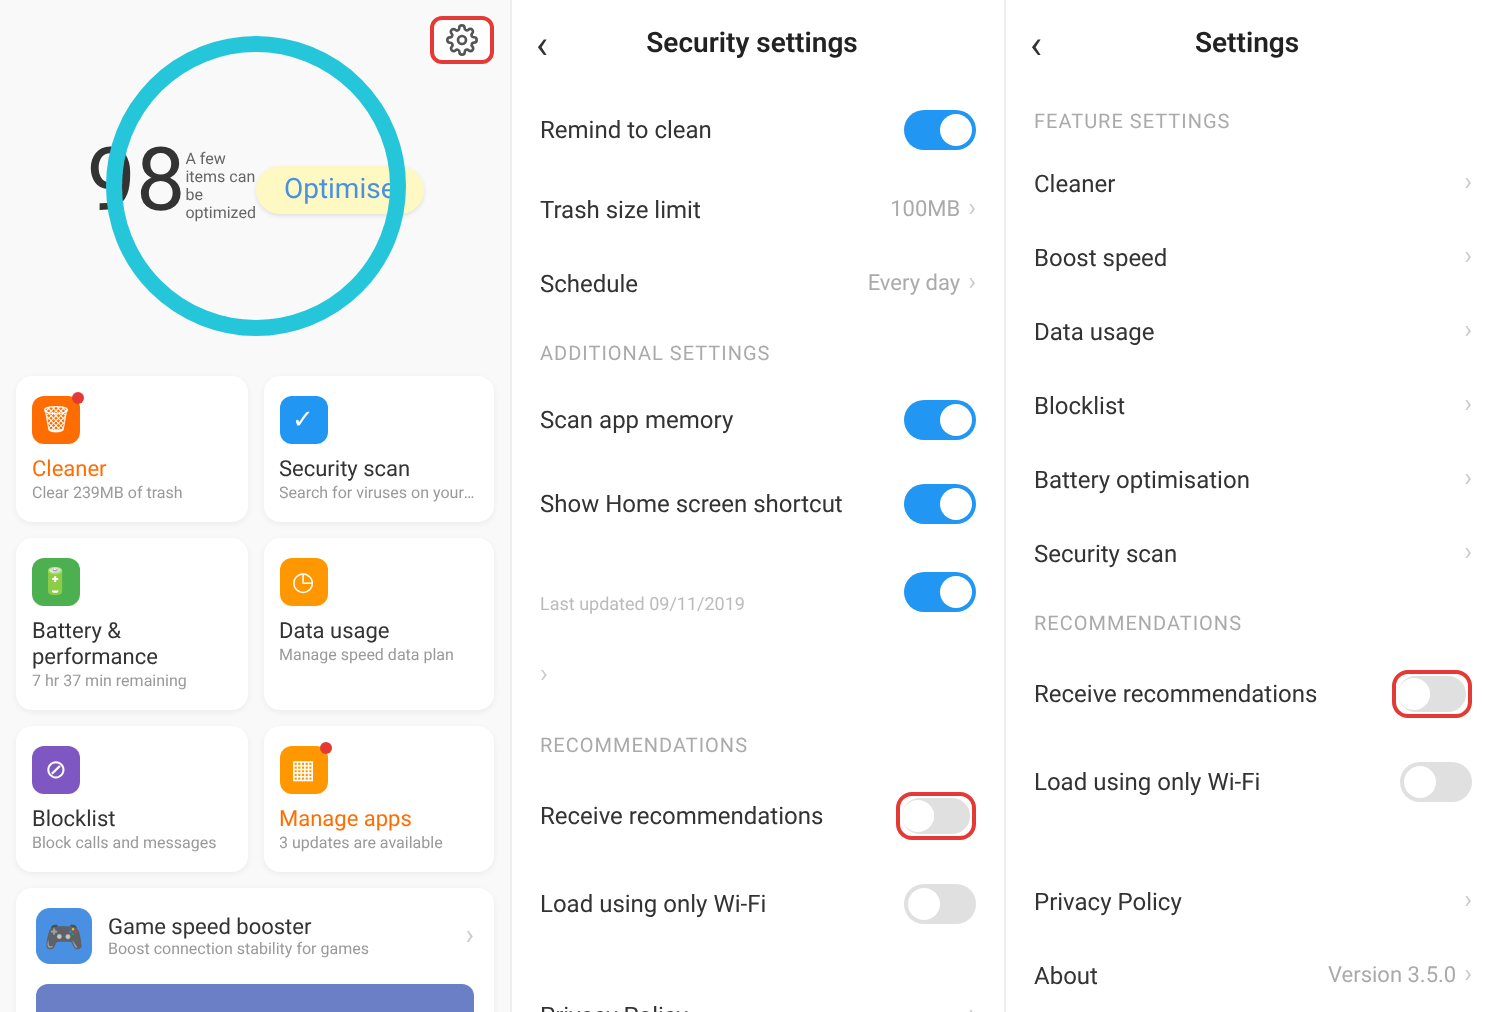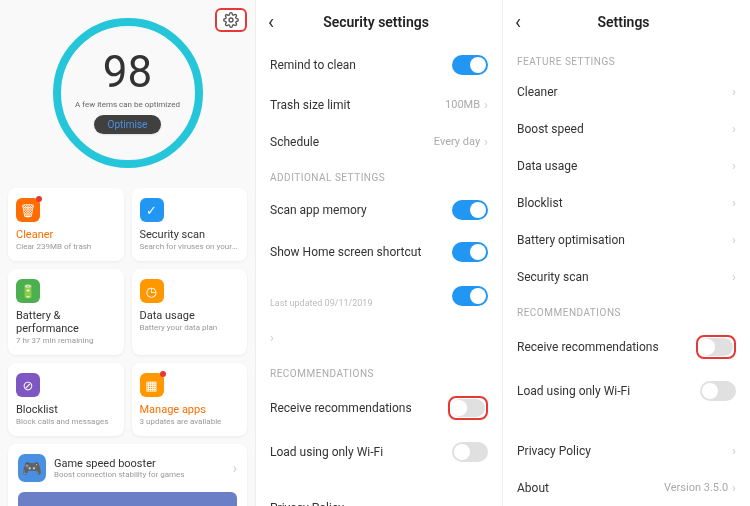--- a/index.html
+++ b/index.html
@@ -5,25 +5,25 @@
 *{margin:0;padding:0;box-sizing:border-box;font-family:-apple-system,BlinkMacSystemFont,"Segoe UI",Roboto,sans-serif}
 body{background:#fff;width:750px;height:506px;overflow:hidden;display:flex}
 .panel{height:506px;overflow:hidden;position:relative;background:#f9f9f9}
 .panel-1{width:256px;border-right:1px solid #eee}
 .panel-2{width:247px;background:#fff;border-right:1px solid #eee}
 .panel-3{width:247px;background:#fff}
 
 
 .gear-wrap{position:absolute;top:8px;right:8px;width:32px;height:24px;border:2px solid #e53935;border-radius:6px;display:flex;align-items:center;justify-content:center;background:#fff}
 .gear-wrap svg{width:16px;height:16px}
-.score-circle{width:150px;height:150px;margin:18px auto 0;position:relative;display:flex;flex-direction:column;align-items:center;justify-content:center}
+.score-circle{width:150px;height:150px;margin:18px auto 0;position:relative;display:flex;flex-direction:row;align-items:center;justify-content:center}
 .score-circle::before{content:"";position:absolute;inset:0;border-radius:50%;border:8px solid #26c6da}
 .score-num{font-size:44px;font-weight:400;color:#333;margin-top:-6px}
 .score-sub{font-size:8px;color:#666;margin:2px 0}
-.optimise-btn{font-size:10px;color:#4a90e2;background:#404040;border-radius:12px;padding:4px 14px;margin-top:4px;box-shadow:0 1px 2px rgba(0,0,0,.1)}
+.optimise-btn{font-size:14px;color:#4a90e2;background:#fef9c3;border-radius:12px;padding:4px 14px;margin-top:4px;box-shadow:0 1px 2px rgba(0,0,0,.1)}
 .cards{display:flex;flex-wrap:wrap;gap:8px;padding:20px 8px 8px}
 .card{width:calc(50% - 4px);background:#fff;border-radius:8px;padding:10px 8px;box-shadow:0 1px 3px rgba(0,0,0,.06)}
 .card .icon{width:24px;height:24px;border-radius:6px;display:flex;align-items:center;justify-content:center;margin-bottom:6px;position:relative}
 .card .icon span{font-size:13px;color:#fff}
 .card .dot{position:absolute;top:-2px;right:-2px;width:6px;height:6px;border-radius:50%;background:#e53935}
 .card .title{font-size:11px;color:#333}
 .card .title.orange{color:#ff6d00}
 .card .sub{font-size:8px;color:#999;margin-top:1px;white-space:nowrap;overflow:hidden;text-overflow:ellipsis}
 .icon.orange{background:#ff6d00}
 .icon.blue{background:#2196f3}
@@ -97,21 +97,21 @@
           <span>🔋</span>
         </div>
       <div class="title">Battery &amp; performance</div>
       <div class="sub">7 hr 37 min  remaining</div>
     </div>
     <div class="card">
       <div class="icon darkorange">
           <span>◷</span>
         </div>
       <div class="title">Data usage</div>
-      <div class="sub">Battery your data plan</div>
+      <div class="sub">Manage speed data plan</div>
     </div>
     <div class="card">
       <div class="icon purple">
           <span>⊘</span>
         </div>
       <div class="title">Blocklist</div>
       <div class="sub">Block calls and messages</div>
     </div>
     <div class="card">
       <div class="icon darkorange">

